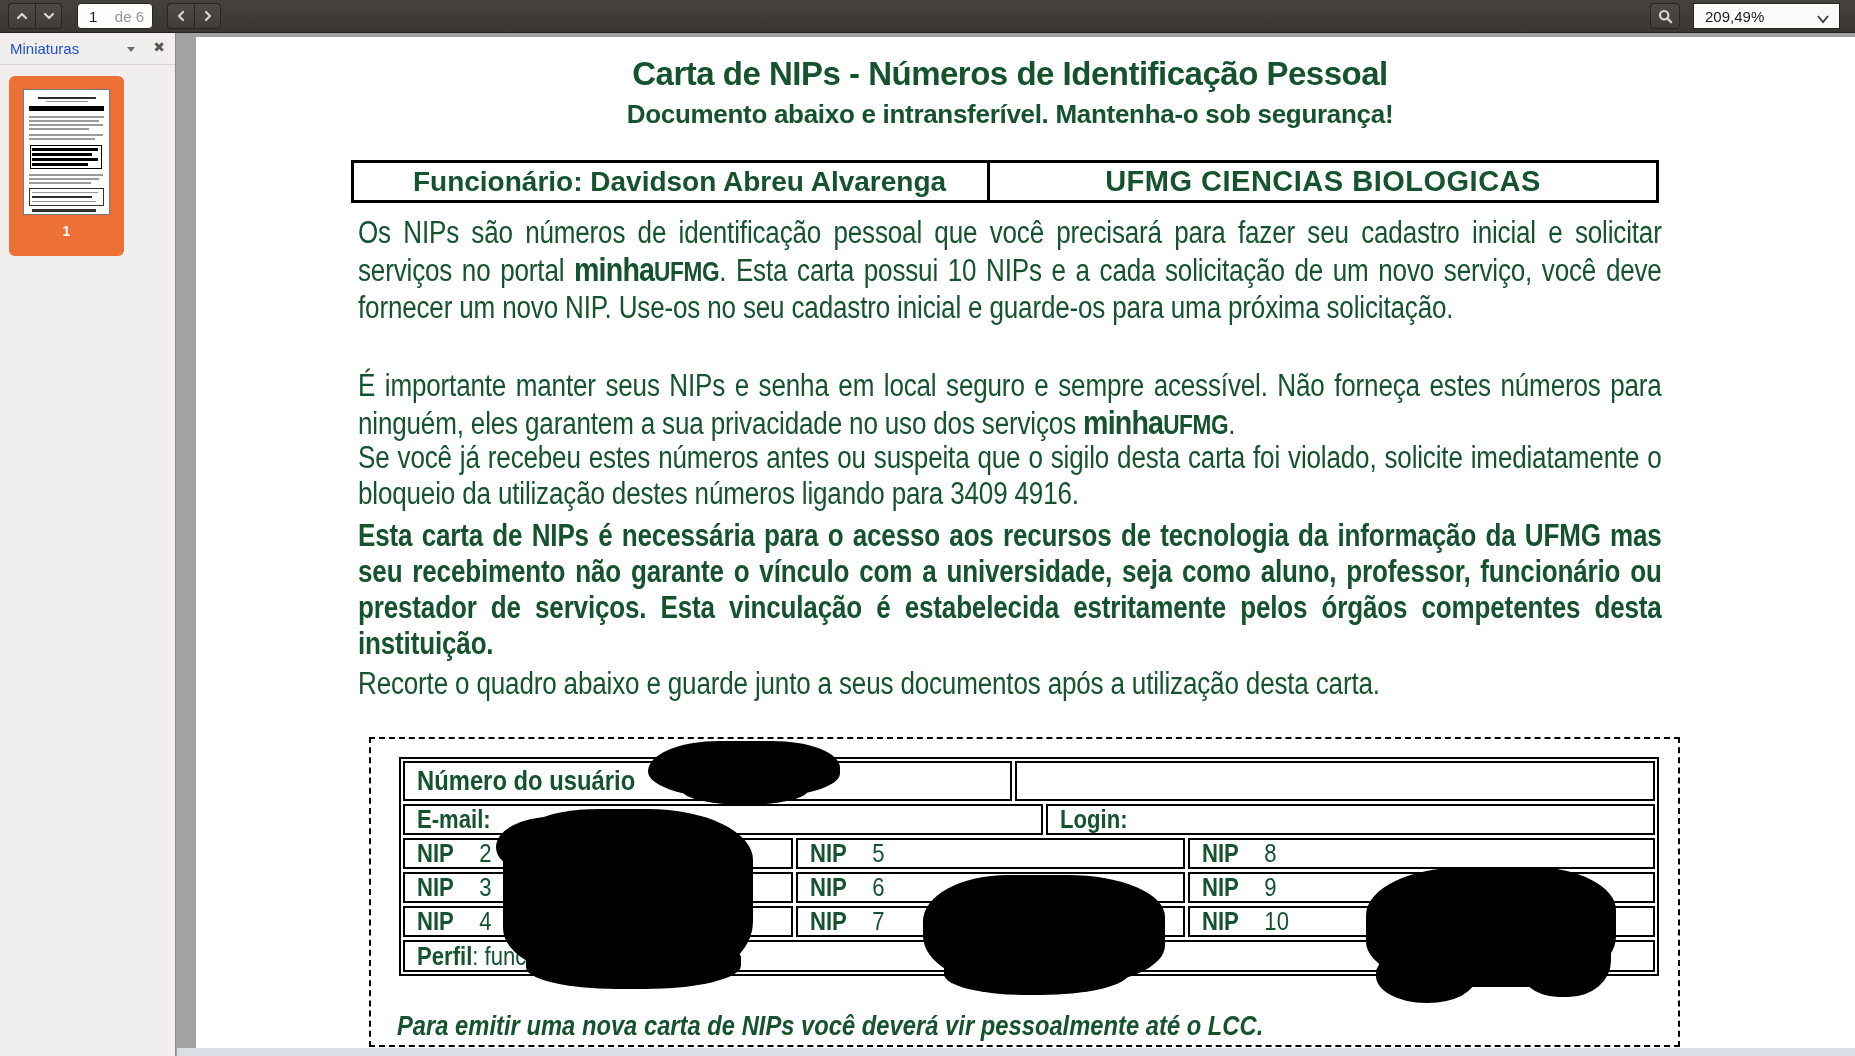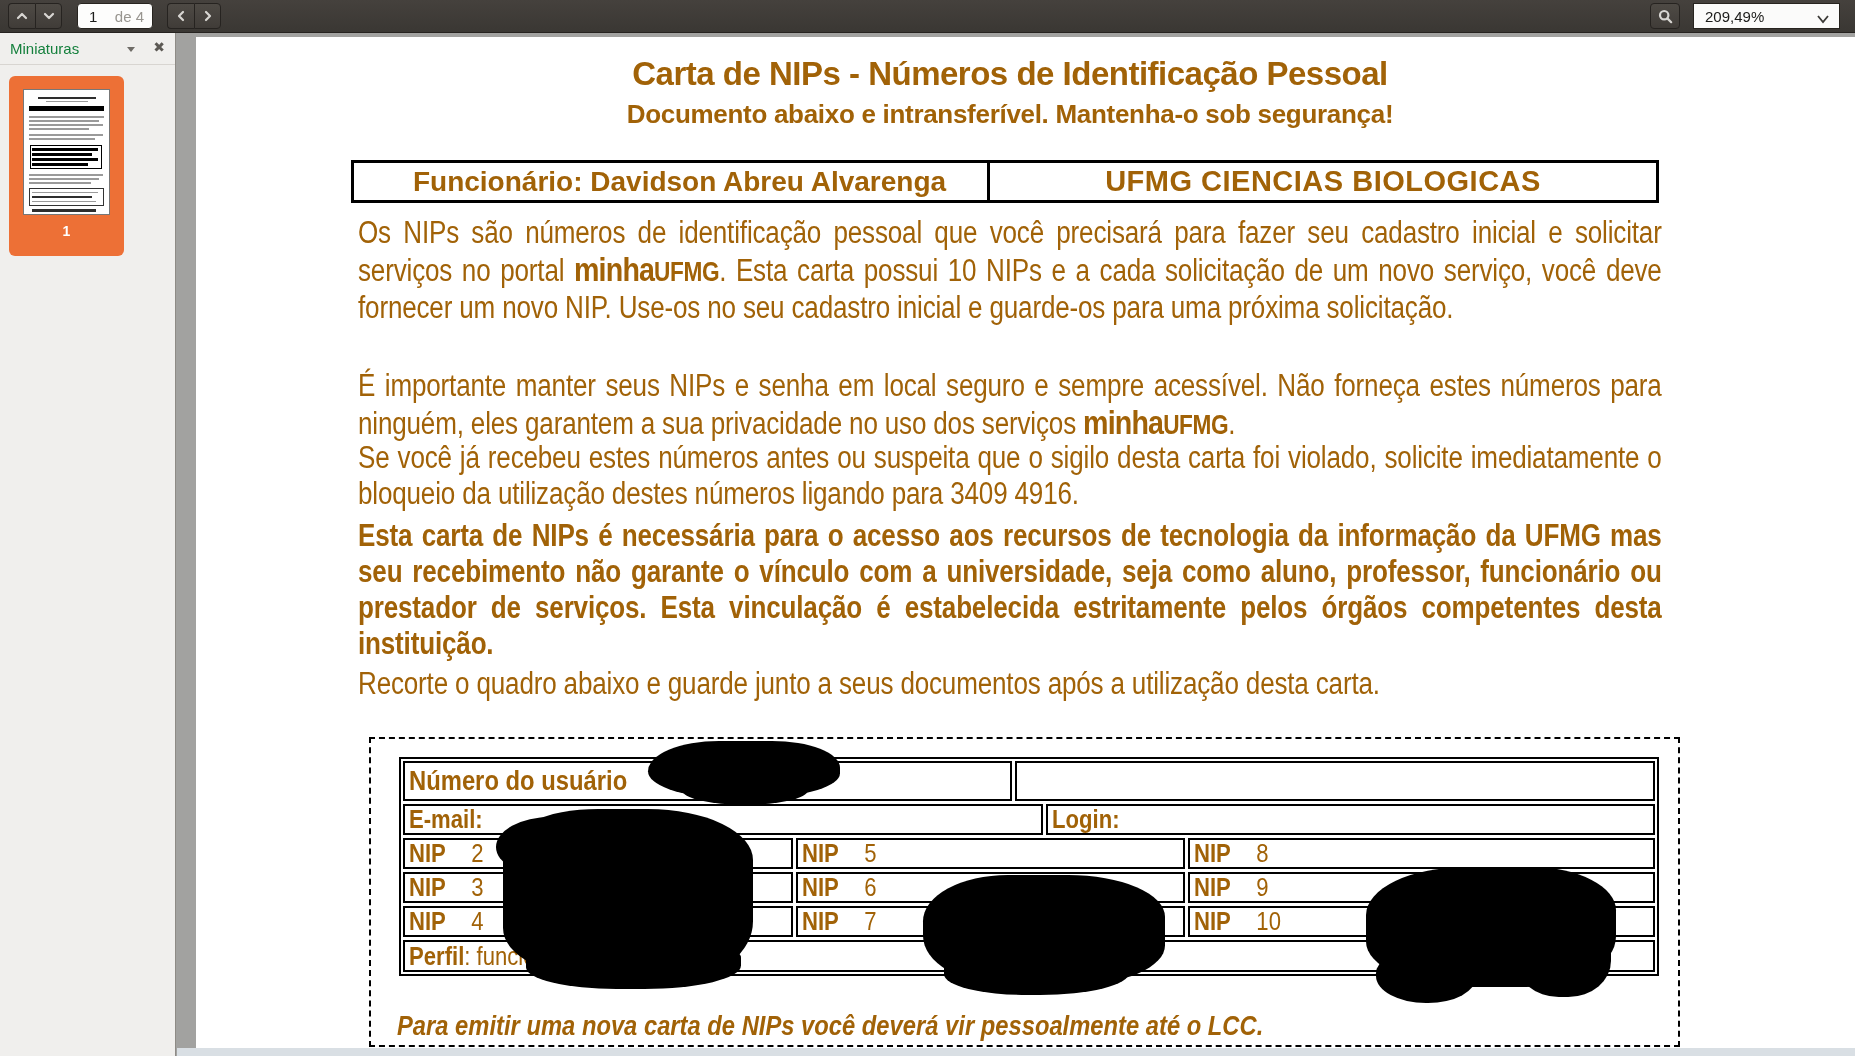--- a/index.html
+++ b/index.html
@@ -23,37 +23,37 @@
   .page-total{position:absolute;right:8px;font-size:15px;color:#98958f;}
   .zoom-pill{position:absolute;left:1693px;top:3px;width:147px;height:26px;background:#fbfbfa;
     border:1px solid #27241f;border-radius:0;display:flex;align-items:center;cursor:default;}
   .zoom-val{font-size:15px;color:#1c1c1a;padding-left:11px;}
   .zoom-chev{position:absolute;right:9px;top:7px;}
 
   
   .sidebar{position:absolute;left:0;top:33px;width:176px;bottom:0;background:#f0efed;
     border-right:1px solid #8e8b86;z-index:10;}
   .sb-head{position:relative;height:32px;border-bottom:1px solid #d8d5d1;}
-  .sb-title{position:absolute;left:10px;top:7px;font-size:15px;color:#15803d;}
+  .sb-title{position:absolute;left:10px;top:7px;font-size:15px;color:#1d4ed8;}
   .sb-caret{position:absolute;left:127px;top:14px;width:0;height:0;
     border-left:4px solid transparent;border-right:4px solid transparent;border-top:5px solid #6f6c67;}
   .sb-close{position:absolute;right:10px;top:6px;font-size:14px;font-weight:bold;color:#5c5954;cursor:default;}
   .thumb-sel{position:absolute;left:9px;top:43px;width:115px;height:180px;background:#ed7036;border-radius:6px;}
   .thumb-page{position:absolute;left:14px;top:13px;width:87px;height:126px;background:#fff;
     border:1px solid #777;overflow:hidden;}
   .thumb-label{position:absolute;left:0;right:0;top:147px;text-align:center;
     font-size:14px;font-weight:bold;color:#fff;}
   .tl{position:absolute;background:#9a9a9a;height:2px;}
   .tl.dark{background:#2e2e2e;}
   .tl.black{background:#000;}
 
   
   .main{position:absolute;left:177px;top:33px;right:0;bottom:0;background:#a2a2a0;}
   .hstrip{position:absolute;left:0;right:0;bottom:0;height:8px;background:#d9dfe4;z-index:6;}
-  .page{position:absolute;left:19px;top:4px;right:0;bottom:8px;background:#ffffff;overflow:hidden;color:#a16207;}
+  .page{position:absolute;left:19px;top:4px;right:0;bottom:8px;background:#ffffff;overflow:hidden;color:#14532d;}
 
   .doc-title{position:absolute;left:162px;top:18px;width:1304px;text-align:center;
     font-size:33px;font-weight:bold;letter-spacing:-0.5px;}
   .doc-subtitle{position:absolute;left:162px;top:62px;width:1304px;text-align:center;
     font-size:26px;font-weight:bold;letter-spacing:-0.3px;}
 
   .hdr-table{position:absolute;left:155px;top:123px;width:1308px;height:43px;
     border:3px solid #000;display:flex;}
   .hdr-cell{display:flex;align-items:center;justify-content:center;font-weight:bold;}
   .hdr-left{width:636px;border-right:3px solid #000;font-size:28px;padding-left:18px;}
@@ -63,21 +63,21 @@
     font-size:31px;line-height:36px;text-align:justify;letter-spacing:-0.2px;}
   .para.bold{font-weight:bold;}
   .brand-minha{font-weight:bold;font-size:1.10em;letter-spacing:-1px;}
   .brand-ufmg{font-weight:bold;font-size:0.87em;letter-spacing:-0.5px;}
 
   
   .cutout{position:absolute;left:173px;top:700px;width:1311px;height:310px;border:2px dashed #000;}
   .nip-table{position:absolute;left:28px;top:18px;width:1260px;border:2px solid #000;padding:2px;
     display:flex;flex-direction:column;gap:3px;}
   .t-row{display:flex;gap:3px;}
-  .t-cell{border:2px solid #000;display:flex;align-items:center;padding-left:4px;
+  .t-cell{border:2px solid #000;display:flex;align-items:center;padding-left:12px;
     font-weight:bold;font-size:26px;overflow:visible;}
   .cx{display:inline-block;transform:scaleX(0.85);transform-origin:0 50%;white-space:nowrap;}
   .r1{height:40px;} .r2,.r3,.r4,.r5,.r6{height:31px;} .r7{height:32px;}
   .w-left{width:609px;} .w-right{flex:1;}
   .c1{width:390px;} .c2{width:389px;} .c3{flex:1;}
   .full{flex:1;}
   .r1 .t-cell{font-size:28px;}
   .num{margin-left:30px;font-weight:normal;}
   .plain{font-weight:normal;}
   .notice{position:absolute;left:26px;top:272px;font-size:27px;font-weight:bold;font-style:italic;
@@ -104,21 +104,21 @@
     <div class="tb-btn grp-r icon-btn" style="left:35px;width:27px;">
       <span>
           <svg width="14" height="14" viewBox="0 0 14 14">
             <polyline points="3,5 7,9 11,5"></polyline>
           </svg>
         </span>
     </div>
 
     <div class="page-pill">
       <input value="1" style="">
-      <span class="page-total">de 4</span>
+      <span class="page-total">de 6</span>
     </div>
 
     <div class="tb-btn grp-l icon-btn" style="left:167px;width:27px;">
       <span>
           <svg width="14" height="14" viewBox="0 0 14 14">
             <polyline points="9,3 5,7 9,11"></polyline>
           </svg>
         </span>
     </div>
     <div class="tb-btn grp-r icon-btn" style="left:194px;width:27px;">

